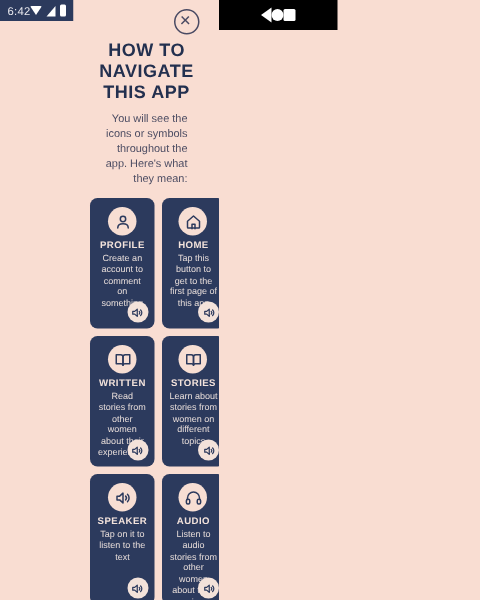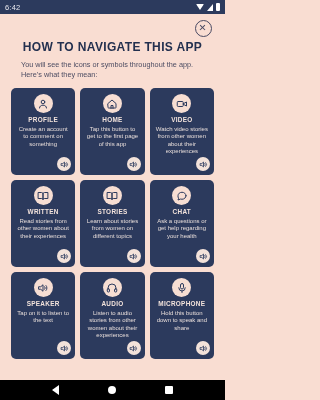--- a/index.html
+++ b/index.html
@@ -11,21 +11,21 @@
     height: 400px;
     overflow: hidden;
     font-family: "Liberation Sans", sans-serif;
     background: #f9ddd2;
   }
   .phone {
     position: relative;
     width: 225px;
     height: 400px;
     display: flex;
-    flex-direction: column;
+    flex-direction: row;
     background: #f9ddd2;
   }
 
   
   .status-bar {
     height: 14px;
     flex: 0 0 14px;
     background: #2b3a５e;
     background: #2c3a5d;
     display: flex;
@@ -102,21 +102,21 @@
 
   .page-title {
     text-align: center;
     font-size: 12px;
     font-weight: bold;
     color: #23304f;
     letter-spacing: .35px;
     margin-top: 3px;
   }
   .page-sub {
-    text-align: left;
+    text-align: right;
     font-size: 7.3px;
     line-height: 10px;
     color: #4d4d63;
     margin: 6px 10px 0 10px;
   }
 
   
   .grid {
     display: grid;
     grid-template-columns: repeat(3, 1fr);

